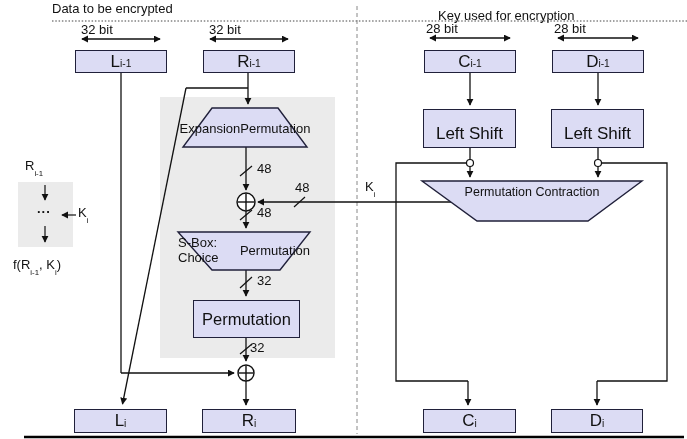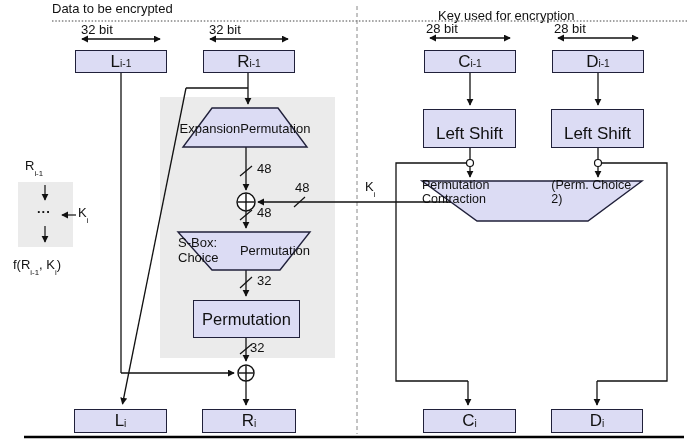--- a/index.html
+++ b/index.html
@@ -137,21 +137,20 @@
   <div class="lbl2 f13" style="left:183px;top:109px;width:124px;height:38px;">
     <span>Expansion</span>
     <span>Permutation</span>
   </div>
   <div class="lbl2 f13" style="left:178px;top:231px;width:132px;height:38px;">
     <span>S-Box: Choice</span>
     <span>Permutation</span>
   </div>
   <div class="lbl2 f12" style="left:422px;top:174px;width:220px;height:36px;">
     <span>Permutation Contraction</span>
-    <span>(Perm. Choice 2)</span>
   </div>
 
   <div class="box f16" style="left: 193px; top: 300px; width: 107px; height: 38px; background: rgb(220, 220, 244);">
     <span>Permutation</span>
   </div>
   <div class="box f17" style="left: 423px; top: 109px; width: 93px; height: 39px; align-items: flex-end; padding-bottom: 3px; background: rgb(220, 220, 244);">
     <span>Left Shift</span>
   </div>
   <div class="box f17" style="left: 551px; top: 109px; width: 93px; height: 39px; align-items: flex-end; padding-bottom: 3px; background: rgb(220, 220, 244);">
     <span>Left Shift</span>

